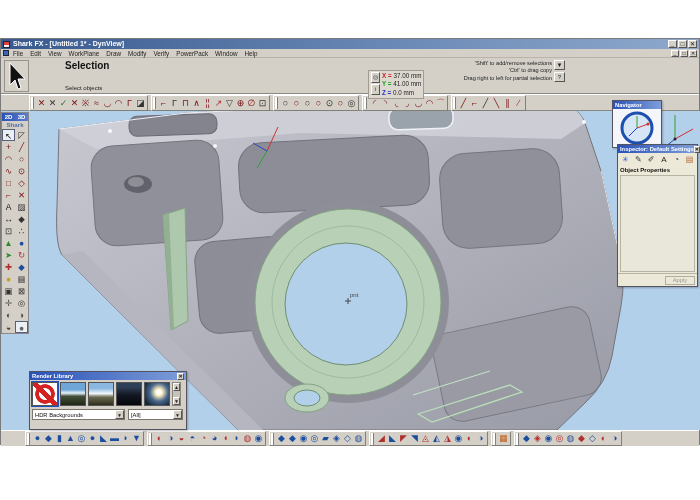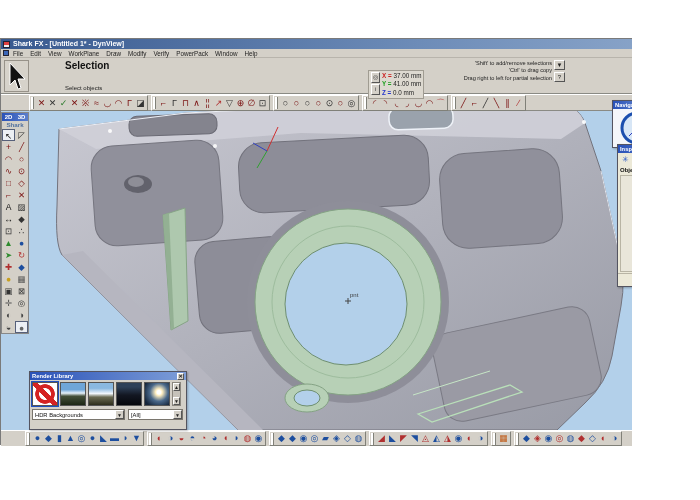--- a/index.html
+++ b/index.html
@@ -1,16 +1,16 @@
 <!DOCTYPE html>
 <html><head>
 <meta charset="utf-8">
 <style>
   html,body{margin:0;padding:0;background:#fff;}
-  .screen{position:relative;width:632px;height:500px;background:#fff;overflow:hidden;
+  .screen{position:relative;width:700px;height:500px;background:#fff;overflow:hidden;
     font-family:"Liberation Sans",sans-serif;-webkit-font-smoothing:antialiased;}
   .app{position:absolute;left:0;top:38px;width:700px;height:407px;background:#d4d0c8;
     border:1px solid #7a7a7a;box-sizing:border-box;}
   .app *{box-sizing:border-box;}
 
   
   .titlebar{position:absolute;left:0;top:0;width:100%;height:10px;
     background:linear-gradient(90deg,#38598f,#6d8cb8 60%,#8fa9cc);
     display:flex;align-items:center;gap:3px;padding:0 2px;}
   .appicon{width:7px;height:7px;background:linear-gradient(#e04040 50%,#f0f0f0 50%);border:1px solid #223;}

